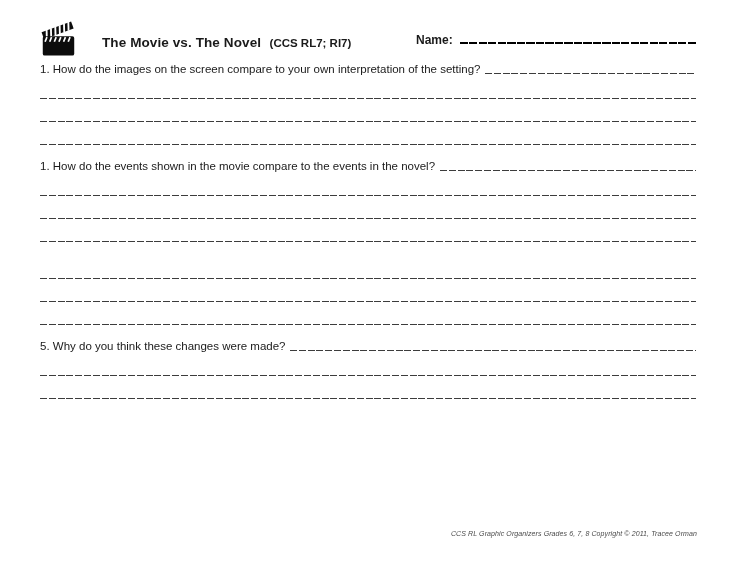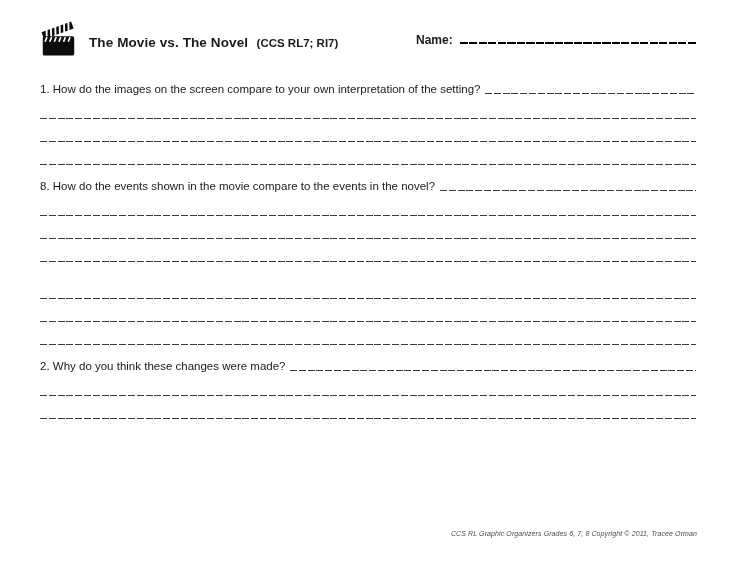--- a/index.html
+++ b/index.html
@@ -12,34 +12,34 @@
     overflow:hidden;
   }
   .page{
     position:absolute;inset:0;
     padding:18px 39px 0 40px;
     box-sizing:border-box;
   }
   
   .header{display:flex;align-items:flex-start;height:44px;}
   .clapper{width:37px;height:40px;flex:0 0 auto;}
-  .titles{margin-left:12px;margin-top:15px;white-space:nowrap;}
+  .titles{margin-left:25px;margin-top:15px;white-space:nowrap;}
   .title-main{font-weight:bold;font-size:13.5px;letter-spacing:.1px;}
   .title-ccs{font-weight:bold;font-size:11.5px;margin-left:4px;}
   .spacer{flex:1;}
   .name-area{display:flex;align-items:baseline;width:281px;margin-top:13px;}
   .name-label{font-weight:bold;font-size:12px;white-space:nowrap;}
   .name-line{flex:1;margin-left:7px;height:13px;position:relative;}
   .name-line::after{
     content:"";position:absolute;left:0;right:0;bottom:0;height:2px;
     background:repeating-linear-gradient(90deg,#000 0 8px,transparent 8px 9.5px);
   }
   
   .question{margin:0 0 14px 0;}
-  .question.first{margin-top:20px;}
+  .question.first{margin-top:0;}
   .q-row{display:flex;font-size:11.5px;line-height:14px;}
   .q-text{white-space:nowrap;}
   .q-fill{flex:1;margin-left:5px;position:relative;min-width:12px;}
   .q-fill::after{
     content:"";position:absolute;left:0;right:1px;bottom:2px;height:1px;
     background:repeating-linear-gradient(90deg,#3c3c3c 0 7px,transparent 7px 8.8px);
   }
   .answer-line{height:23px;position:relative;}
   .answer-line::after{
     content:"";position:absolute;left:0;right:1px;bottom:0;height:1px;
@@ -95,38 +95,38 @@
       <span class="q-text">1. How do the images on the screen compare to your own interpretation of the setting?</span>
       <span class="q-fill"></span>
     </div>
     <div class="answer-line"></div>
     <div class="answer-line"></div>
     <div class="answer-line"></div>
   </div>
 
   <div class="question">
     <div class="q-row">
-      <span class="q-text">8. How do the events shown in the movie compare to the events in the novel?</span>
+      <span class="q-text">1. How do the events shown in the movie compare to the events in the novel?</span>
       <span class="q-fill"></span>
     </div>
     <div class="answer-line"></div>
     <div class="answer-line"></div>
     <div class="answer-line"></div>
   </div>
 
   <div class="question">
     <div class="answer-line"></div>
     <div class="answer-line"></div>
     <div class="answer-line"></div>
   </div>
 
 
   <div class="question">
     <div class="q-row">
-      <span class="q-text">2. Why do you think these changes were made?</span>
+      <span class="q-text">5. Why do you think these changes were made?</span>
       <span class="q-fill"></span>
     </div>
     <div class="answer-line"></div>
     <div class="answer-line"></div>
   </div>
 
   <div class="footer">CCS RL Graphic Organizers Grades 6, 7, 8  Copyright © 2011, Tracee Orman</div>
 
 </div>
 

